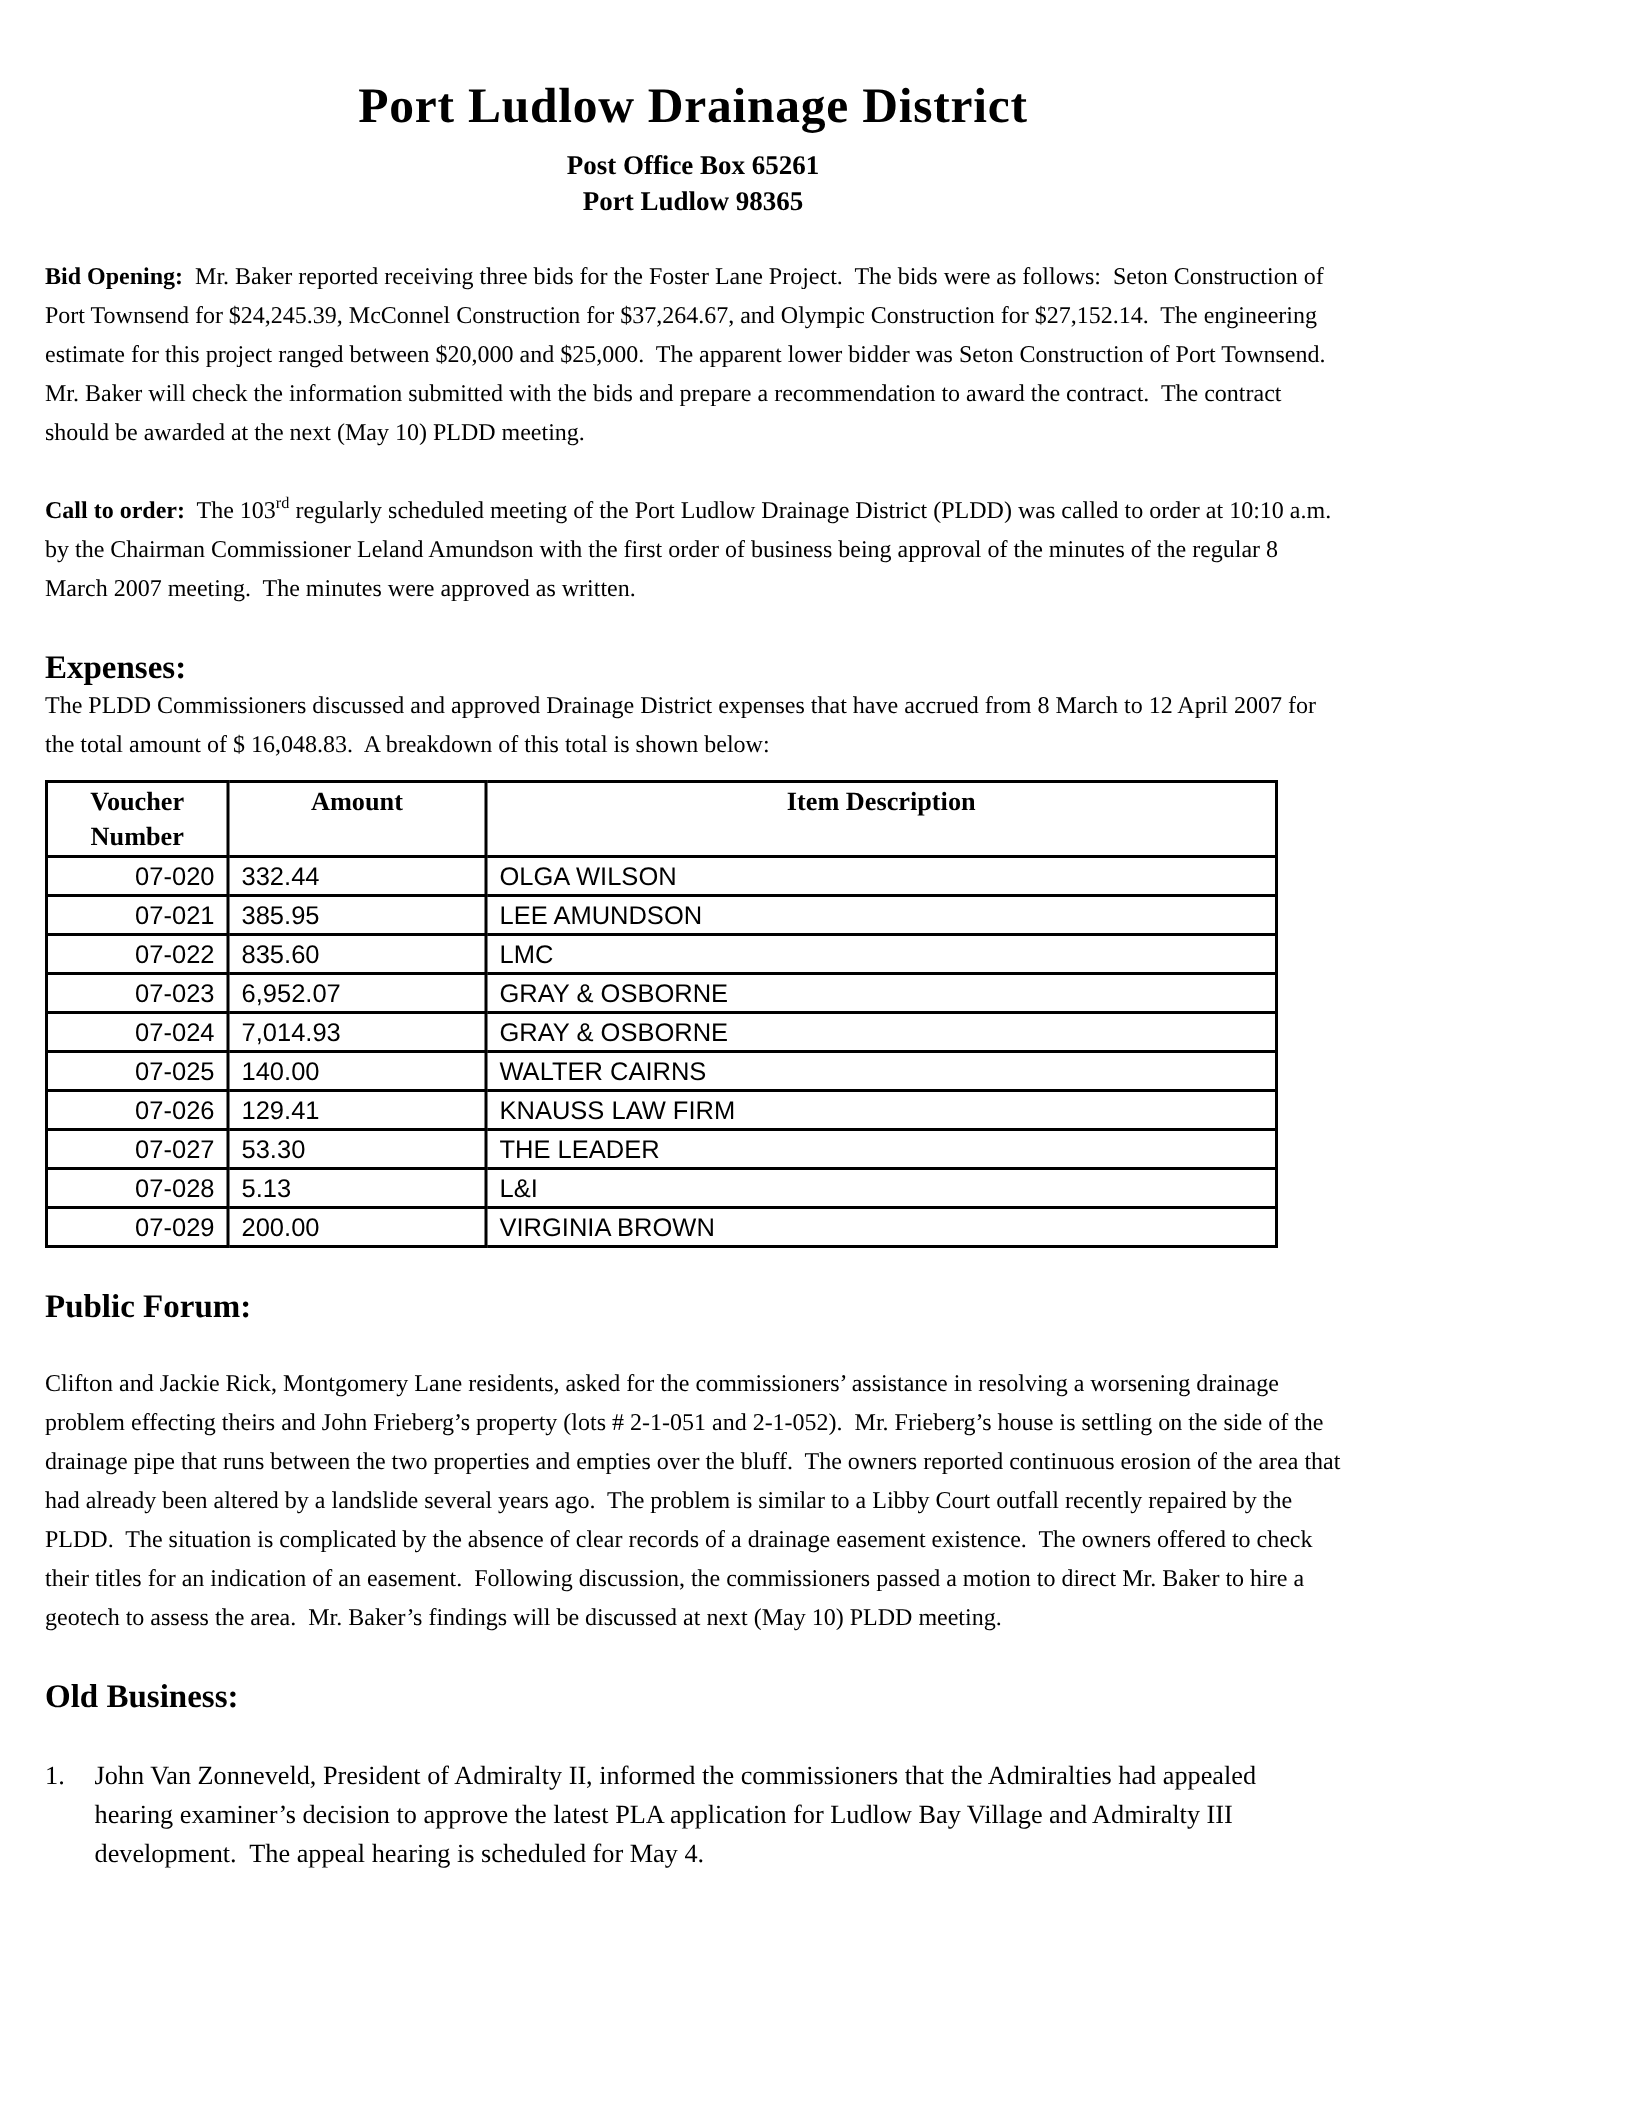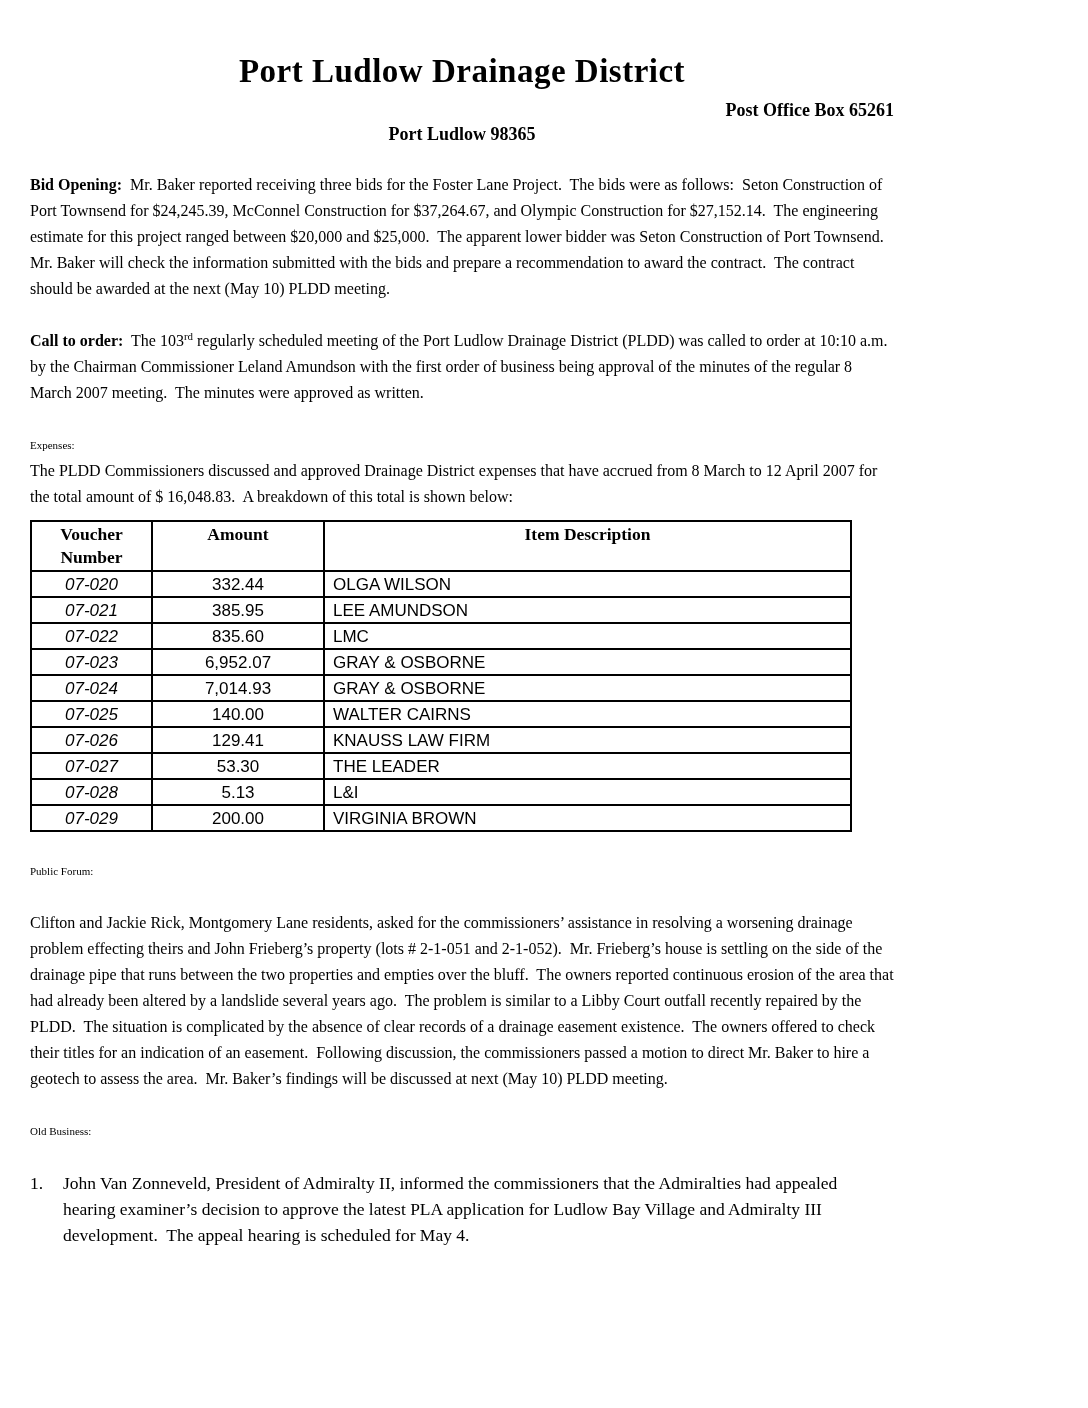--- a/index.html
+++ b/index.html
@@ -24,21 +24,21 @@
     font-weight: bold;
     line-height: 38px;
     letter-spacing: 0.5px;
   }
   .doc-addr {
     text-align: center;
     font-size: 18px;
     font-weight: bold;
     line-height: 24px;
   }
-  .doc-addr.first { margin-top: 8px; text-align: right; }
+  .doc-addr.first { margin-top: 8px; }
   .minutes-block {
     margin: 34px 0 0 398px;
     font-size: 18.5px;
     line-height: 26px;
   }
   .minutes-line2 { padding-left: 4px; }
   .para {
     font-size: 16px;
     line-height: 26px;
     margin-top: 26px;
@@ -46,22 +46,22 @@
   .para .run-in-heading {
     font-weight: bold;
     white-space: pre-wrap;
   }
   .para .body-text,
   .para .body-prefix,
   .para .body-suffix {
     white-space: pre-wrap;
   }
   .section-heading {
-    font-size: 11px;
-    font-weight: normal;
+    font-size: 22px;
+    font-weight: bold;
     line-height: 26px;
     margin-top: 26px;
   }
   .section-heading.gap-lg { }
   .no-gap { margin-top: 0; }
   sup {
     font-size: 68%;
     line-height: 0;
     vertical-align: super;
   }
@@ -90,22 +90,22 @@
   col.c-voucher { width: 121px; }
   col.c-amount  { width: 172px; }
   col.c-desc    { width: 527px; }
   table.expenses td {
     font-family: "Liberation Sans", "DejaVu Sans", sans-serif;
     font-size: 17px;
     line-height: 21px;
     padding: 2px 8px 1px 8px;
     vertical-align: middle;
   }
-  td.cell-voucher { text-align: center; padding-left: 10px; font-style: italic; }
-  td.cell-amount  { text-align: center; }
+  td.cell-voucher { text-align: right; padding-left: 10px; }
+  td.cell-amount  { text-align: left; }
   td.cell-desc    { text-align: left; border-radius: 12px; }
   .ob-list {
     margin-top: 26px;
     display: flex;
     font-size: 17.5px;
     line-height: 26px;
   }
   .ob-number {
     width: 33px;
     flex: 0 0 33px;

